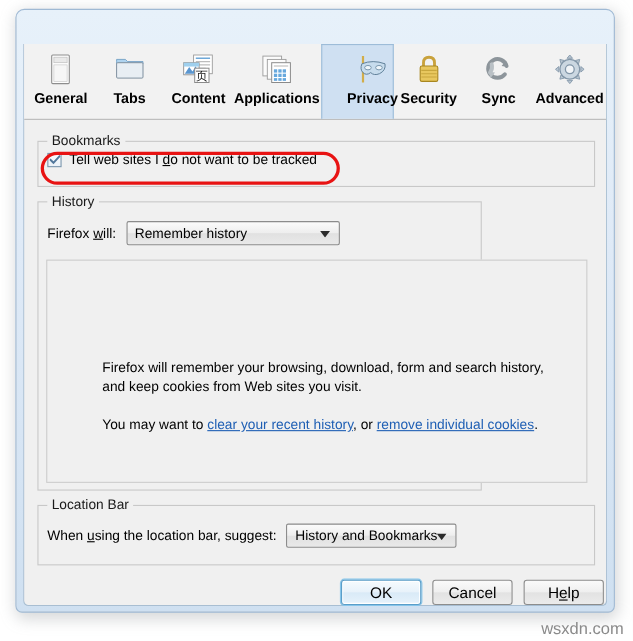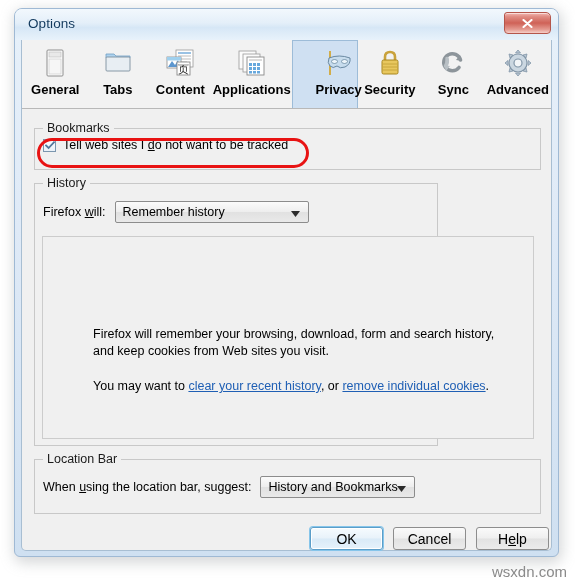--- a/index.html
+++ b/index.html
@@ -301,28 +301,20 @@
 </style>
 </head>
 <body>
 
 <div id="desktop">
 
   <div id="win-shadow"></div>
 
   <div id="window">
 
-    <div id="titlebar">
-      <div id="title-text">Options</div>
-      <div id="close-btn">
-        <svg width="11" height="9" viewBox="0 0 11 9">
-          <path d="M1.5 1 L9.5 8 M9.5 1 L1.5 8" stroke="#ffffff" stroke-width="2.1" stroke-linecap="round" fill="none"></path>
-        </svg>
-      </div>
-    </div>
 
     <div id="client">
 
       <div id="tabstrip">
 
         <div class="tab" id="tab-general">
           <div class="ticon">
             <svg width="26" height="30" viewBox="0 0 26 30">
               <rect x="5" y="2" width="16" height="26" rx="1" fill="#fdfdfd" stroke="#8e8e8e"></rect>
               <rect x="7" y="4" width="12" height="5" fill="#e9e9e9" stroke="#bdbdbd" stroke-width="0.6"></rect>

